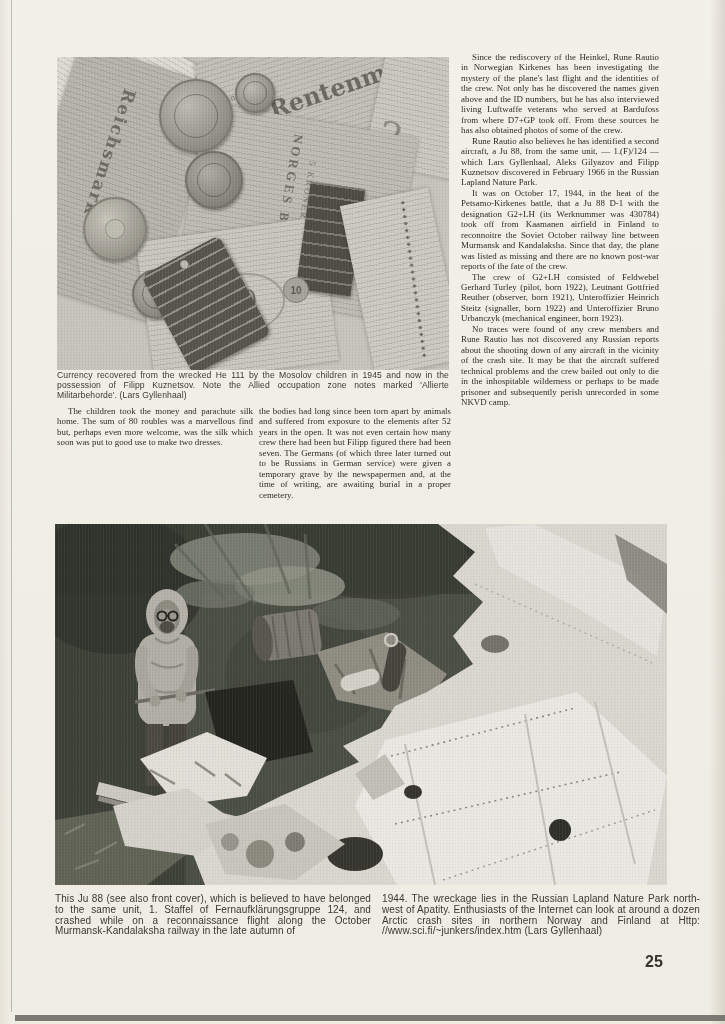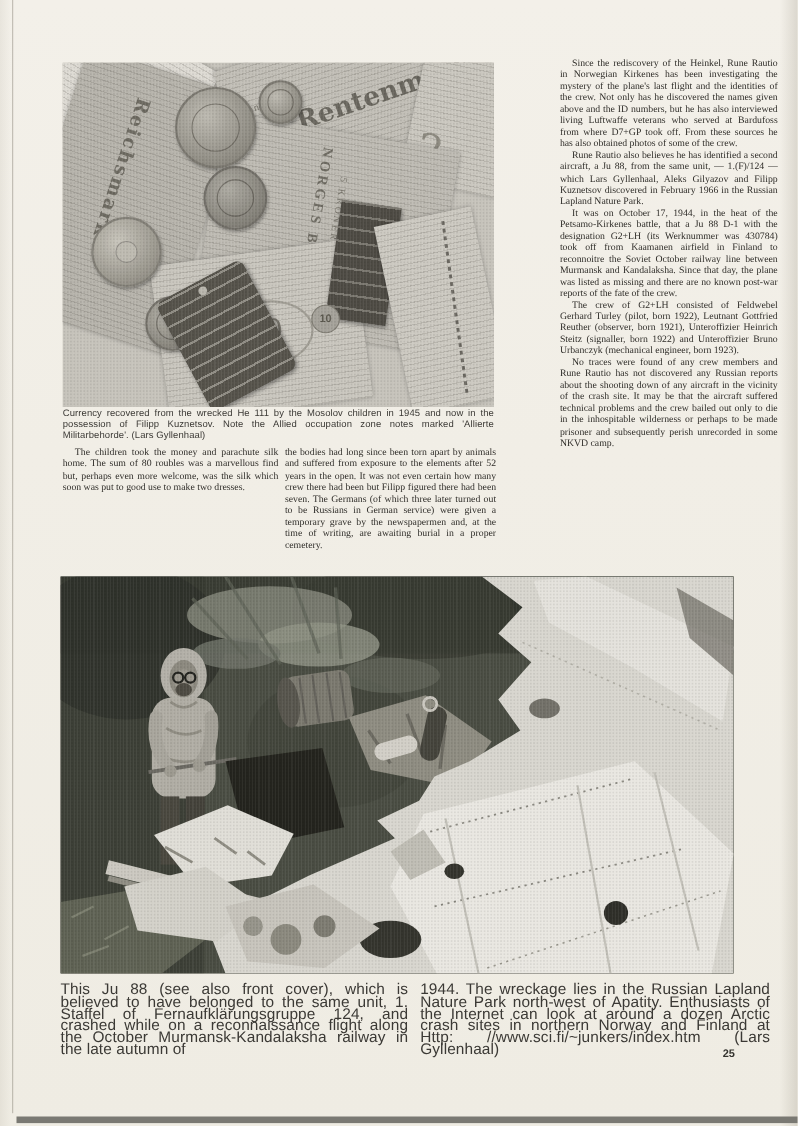--- a/index.html
+++ b/index.html
@@ -48,27 +48,27 @@
     border-radius:50%; background:#bab7ae; }
 
   
   #wreck-photo { left:55px; top:524px; width:612px; height:361px; background:#4a4d43; }
 
   
   .caption {
     position:absolute; font-family:"Liberation Sans", sans-serif; font-weight:normal;
     font-size:8.6px; line-height:9.8px; color:#3b3935; text-align:justify; letter-spacing:.1px;
   }
-  .caption2 { font-size:14px; line-height:10.8px; }
+  .caption2 { font-size:10px; line-height:10.8px; }
   .bodycol { position:absolute; font-size:8.9px; line-height:10.45px; text-align:justify; color:#2f2d29; }
   .bodycol p { text-indent:11px; }
   .bodycol p.noindent { text-indent:0; }
   .ital { font-style:italic; }
   #page-number { position:absolute; left:645px; top:953px; font-family:"Liberation Sans", sans-serif;
-    font-weight:bold; font-size:10px; color:#35342f;margin-left:12px; }
+    font-weight:bold; font-size:16px; color:#35342f; }
 
   
   .vtext { writing-mode:vertical-rl; text-orientation:mixed; }
 </style>
 </head>
 <body>
 
 <div id="page">
   <div class="edge-line"></div>
 
@@ -129,21 +129,21 @@
 
   <div class="caption" style="left:57px; top:371px; width:392px;">Currency recovered from the wrecked He 111 by the Mosolov children in 1945 and now in the possession of Filipp Kuznetsov. Note the Allied occupation zone notes marked 'Allierte Militarbehorde'. (Lars Gyllenhaal)</div>
 
   <div class="bodycol" style="left:57px; top:406px; width:196px; height:120px;">
     <p>The children took the money and parachute silk home. The sum of 80 roubles was a marvellous find but, perhaps even more welcome, was the silk which soon was put to good use to make two dresses.</p>
   </div>
   <div class="bodycol" style="left:259px; top:406px; width:192px; height:120px;">
     <p class="noindent">the bodies had long since been torn apart by animals and suffered from exposure to the elements after 52 years in the open. It was not even certain how many crew there had been but Filipp figured there had been seven. The Germans (of which three later turned out to be Russians in German service) were given a temporary grave by the newspapermen and, at the time of writing, are awaiting burial in a proper cemetery.</p>
   </div>
 
-  <div class="bodycol" style="left:461px; top:52px; width:198px; height:470px;margin-left:48px;">
+  <div class="bodycol" style="left:461px; top:52px; width:198px; height:470px;">
     <p>Since the rediscovery of the Heinkel, Rune Rautio in Norwegian Kirkenes has been investigating the mystery of the plane's last flight and the identities of the crew. Not only has he discovered the names given above and the ID numbers, but he has also interviewed living Luftwaffe veterans who served at Bardufoss from where D7+GP took off. From these sources he has also obtained photos of some of the crew.</p>
     <p>Rune Rautio also believes he has identified a second aircraft, a Ju 88, from the same unit, — 1.(F)/124 — which Lars Gyllenhaal, Aleks Gilyazov and Filipp Kuznetsov discovered in February 1966 in the Russian Lapland Nature Park.</p>
     <p>It was on October 17, 1944, in the heat of the Petsamo-Kirkenes battle, that a Ju 88 D-1 with the designation G2+LH (its Werknummer was 430784) took off from Kaamanen airfield in Finland to reconnoitre the Soviet October railway line between Murmansk and Kandalaksha. Since that day, the plane was listed as missing and there are no known post-war reports of the fate of the crew.</p>
     <p>The crew of G2+LH consisted of Feldwebel Gerhard Turley (pilot, born 1922), Leutnant Gottfried Reuther (observer, born 1921), Unteroffizier Heinrich Steitz (signaller, born 1922) and Unteroffizier Bruno Urbanczyk (mechanical engineer, born 1923).</p>
     <p>No traces were found of any crew members and Rune Rautio has not discovered any Russian reports about the shooting down of any aircraft in the vicinity of the crash site. It may be that the aircraft suffered technical problems and the crew bailed out only to die in the inhospitable wilderness or perhaps to be made prisoner and subsequently perish unrecorded in some NKVD camp.</p>
   </div>
 
   <div id="wreck-photo" class="photo grain">
     <svg width="612" height="361" viewBox="0 0 612 361">
 

